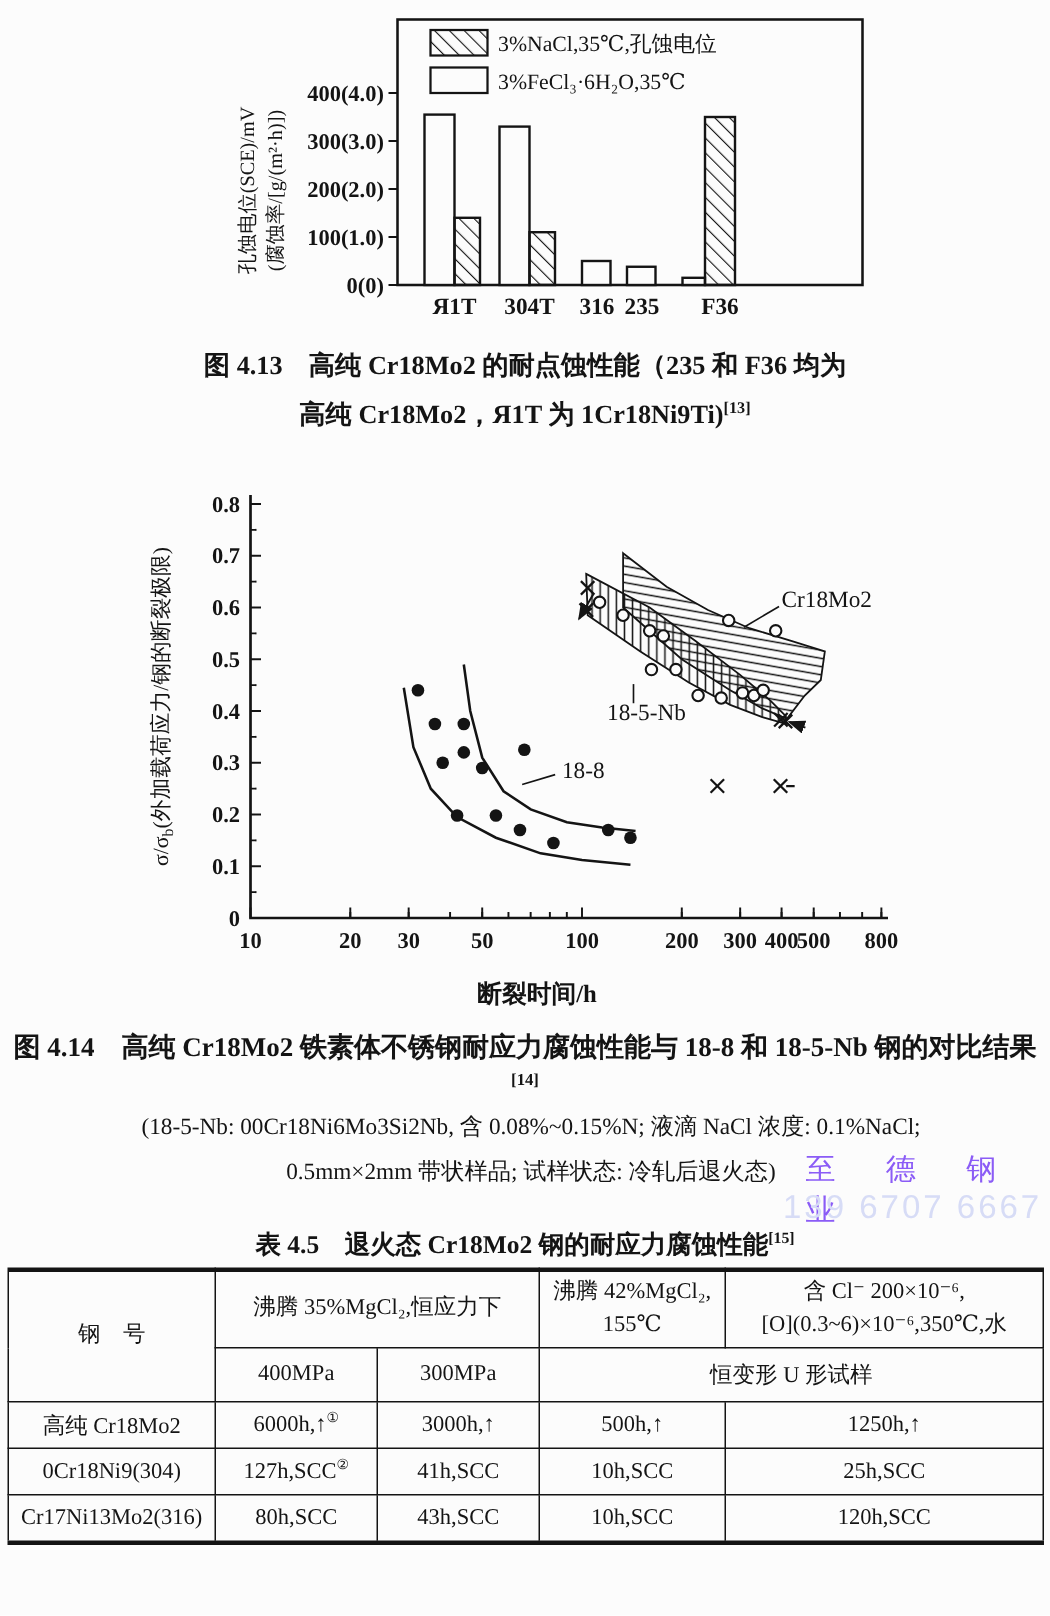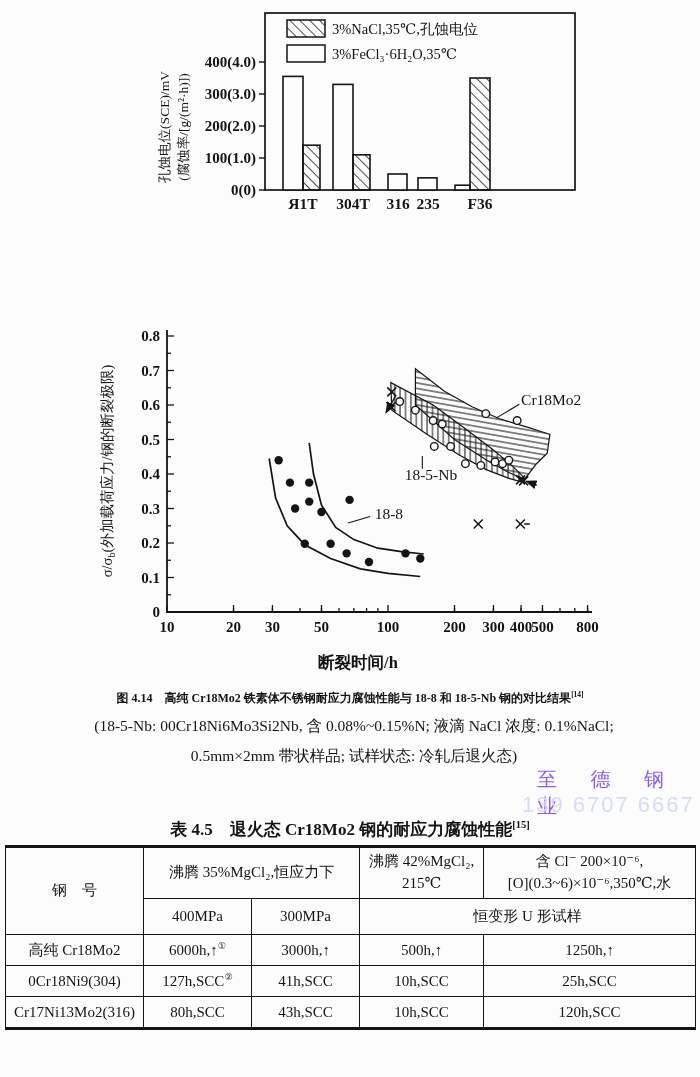--- a/index.html
+++ b/index.html
@@ -5,21 +5,21 @@
   html,body{margin:0;padding:0;background:#ffffff;}
   #canvas{position:relative;width:700px;height:1077px;background:#fcfcfc;overflow:hidden;
           font-family:"Liberation Serif","DejaVu Serif",serif;color:#141414;}
   svg text{font-family:"Liberation Serif","DejaVu Serif",serif;fill:#141414;}
   .abs{position:absolute;}
   .center{width:700px;text-align:center;}
   .bold{font-weight:bold;}
   sup{font-size:0.62em;vertical-align:super;line-height:0;}
   #cap13{top:227px;left:0;font-size:17.5px;line-height:33px;}
   #cap14{top:685px;left:0;}
-  #cap14 .l1{font-size:12px;line-height:26px;}
+  #cap14 .l1{font-size:18px;line-height:26px;}
   #cap14 .sub{font-size:15.5px;line-height:29.5px;padding-left:8px;}
   #watermark{pointer-events:none;}
   .wm1{position:absolute;left:537px;top:766px;font-size:20px;letter-spacing:14px;
        color:#8b5cf6;font-family:"Liberation Sans","DejaVu Sans",sans-serif;}
   .wm2{position:absolute;left:522px;top:792px;font-size:22px;letter-spacing:2px;
        color:#d7dcf6;font-family:"Liberation Sans","DejaVu Sans",sans-serif;}
   #tabletitle{top:818px;left:0;font-size:17px;}
   #t45{position:absolute;left:5px;top:845px;width:690px;border-collapse:collapse;
        font-size:15px;table-layout:fixed;
        border-top:3px solid #141414;border-bottom:3px solid #141414;
@@ -67,20 +67,24 @@
       <text x="198" y="204" text-anchor="middle" font-size="15.5" font-weight="bold">304T</text>
       <text x="243" y="204" text-anchor="middle" font-size="15.5" font-weight="bold">316</text>
       <text x="273" y="204" text-anchor="middle" font-size="15.5" font-weight="bold">235</text>
       <text x="325" y="204" text-anchor="middle" font-size="15.5" font-weight="bold">F36</text>
       <rect x="132" y="15" width="38" height="17" fill="url(#pd1)" stroke="#141414" stroke-width="1.5"></rect>
       <text x="177" y="29" font-size="14.5">3%NaCl,35℃,孔蚀电位</text>
       <rect x="132" y="40" width="38" height="17" fill="#fcfcfc" stroke="#141414" stroke-width="1.5"></rect>
       <text x="177" y="54" font-size="14.5">3%FeCl₃·6H₂O,35℃</text>
     </svg>
 
+  <div id="cap13" class="abs center bold">
+    <div><span>图 4.13　高纯 Cr18Mo2 的耐点蚀性能（235 和 F36 均为</span></div>
+    <div><span>高纯 Cr18Mo2，Я1T 为 1Cr18Ni9Ti)</span><sup>[13]</sup></div>
+  </div>
 
   <svg id="chart2" class="abs" style="left:95px;top:318px;" width="510" height="370" viewBox="0 0 510 370">
       <defs>
         <pattern id="ph" width="6" height="5.4" patternUnits="userSpaceOnUse" patternTransform="rotate(10)">
           <line x1="0" y1="2.7" x2="6" y2="2.7" stroke="#141414" stroke-width="1"></line>
         </pattern>
         <pattern id="pv" width="5.4" height="6" patternUnits="userSpaceOnUse">
           <line x1="2.7" y1="0" x2="2.7" y2="6" stroke="#141414" stroke-width="1"></line>
         </pattern>
         <marker id="ah" markerWidth="9" markerHeight="8" refX="8" refY="3.5" orient="auto">
@@ -225,21 +229,21 @@
         <col style="width:108px">
       <col style="width:124px">
         <col style="width:212px">
     </colgroup>
     <thead>
       <tr>
         <th rowspan="2">钢　号</th>
         <th colspan="2">沸腾 35%MgCl₂,恒应力下</th>
         <th>
           <div>沸腾 42%MgCl₂,</div>
-          <div>215℃</div>
+          <div>155℃</div>
         </th>
         <th>
           <div>含 Cl⁻ 200×10⁻⁶,</div>
           <div>[O](0.3~6)×10⁻⁶,350℃,水</div>
         </th>
       </tr>
       <tr>
         <th>400MPa</th>
         <th>300MPa</th>
         <th colspan="2">恒变形 U 形试样</th>

